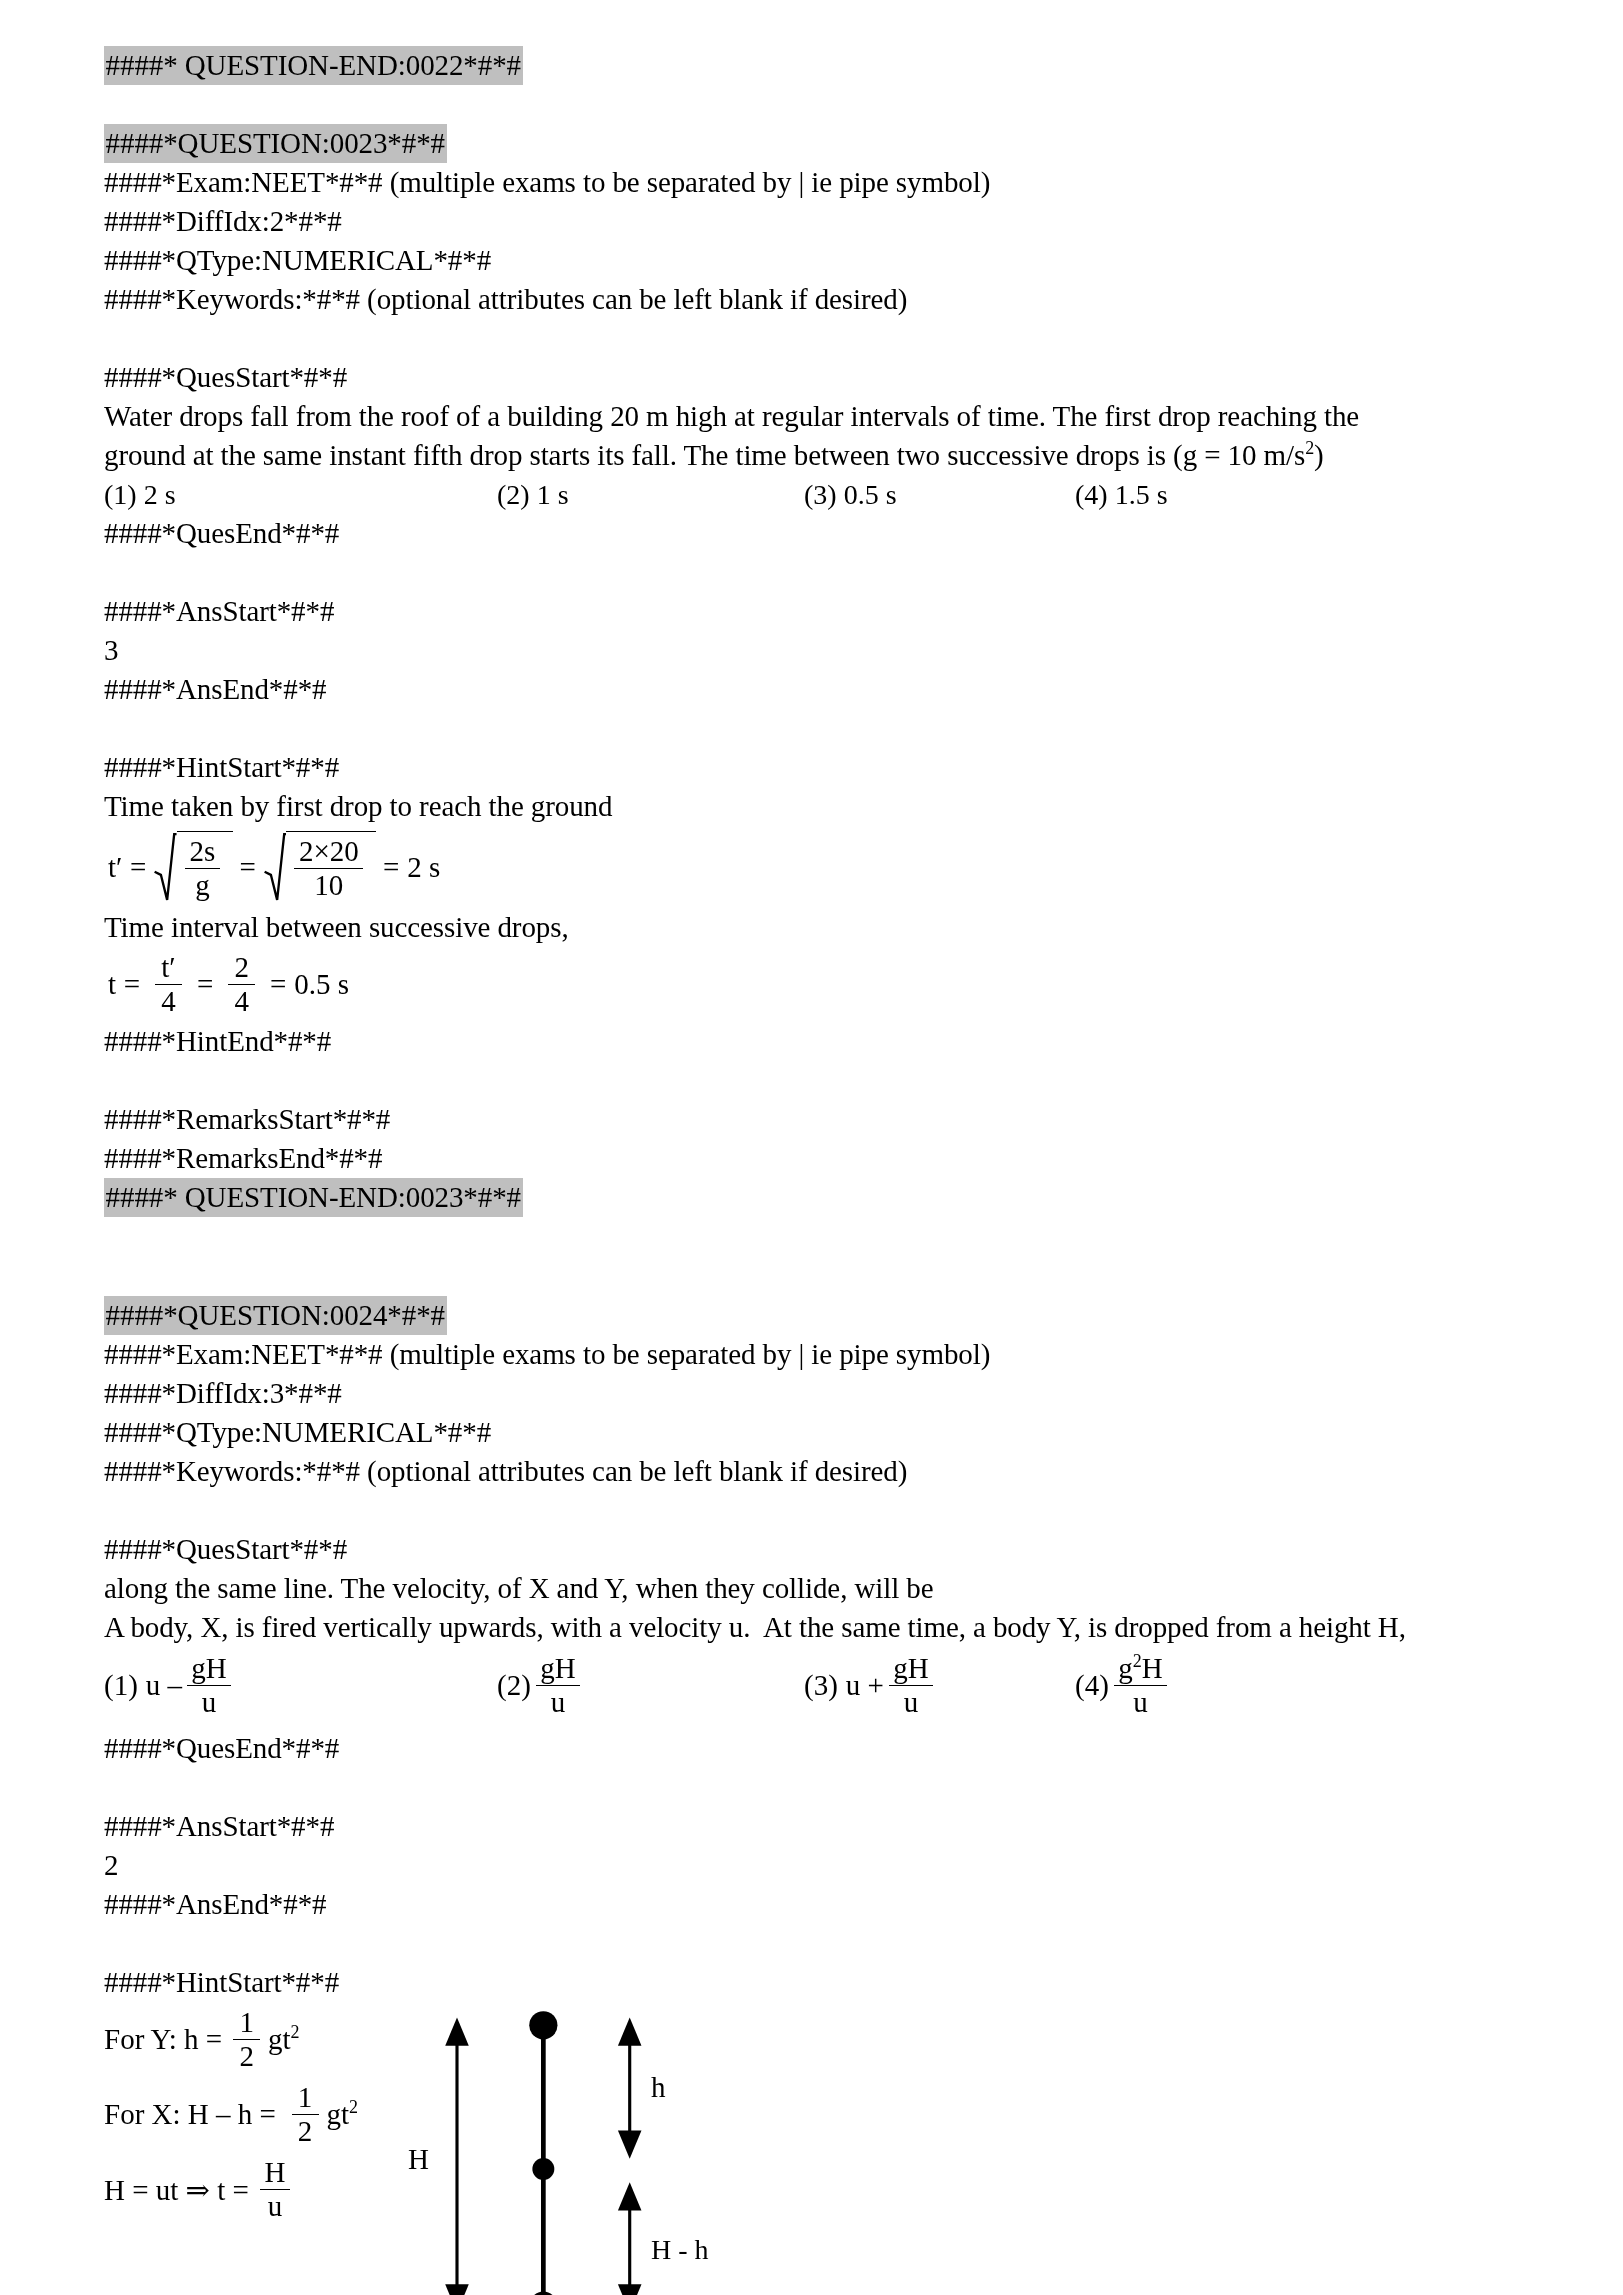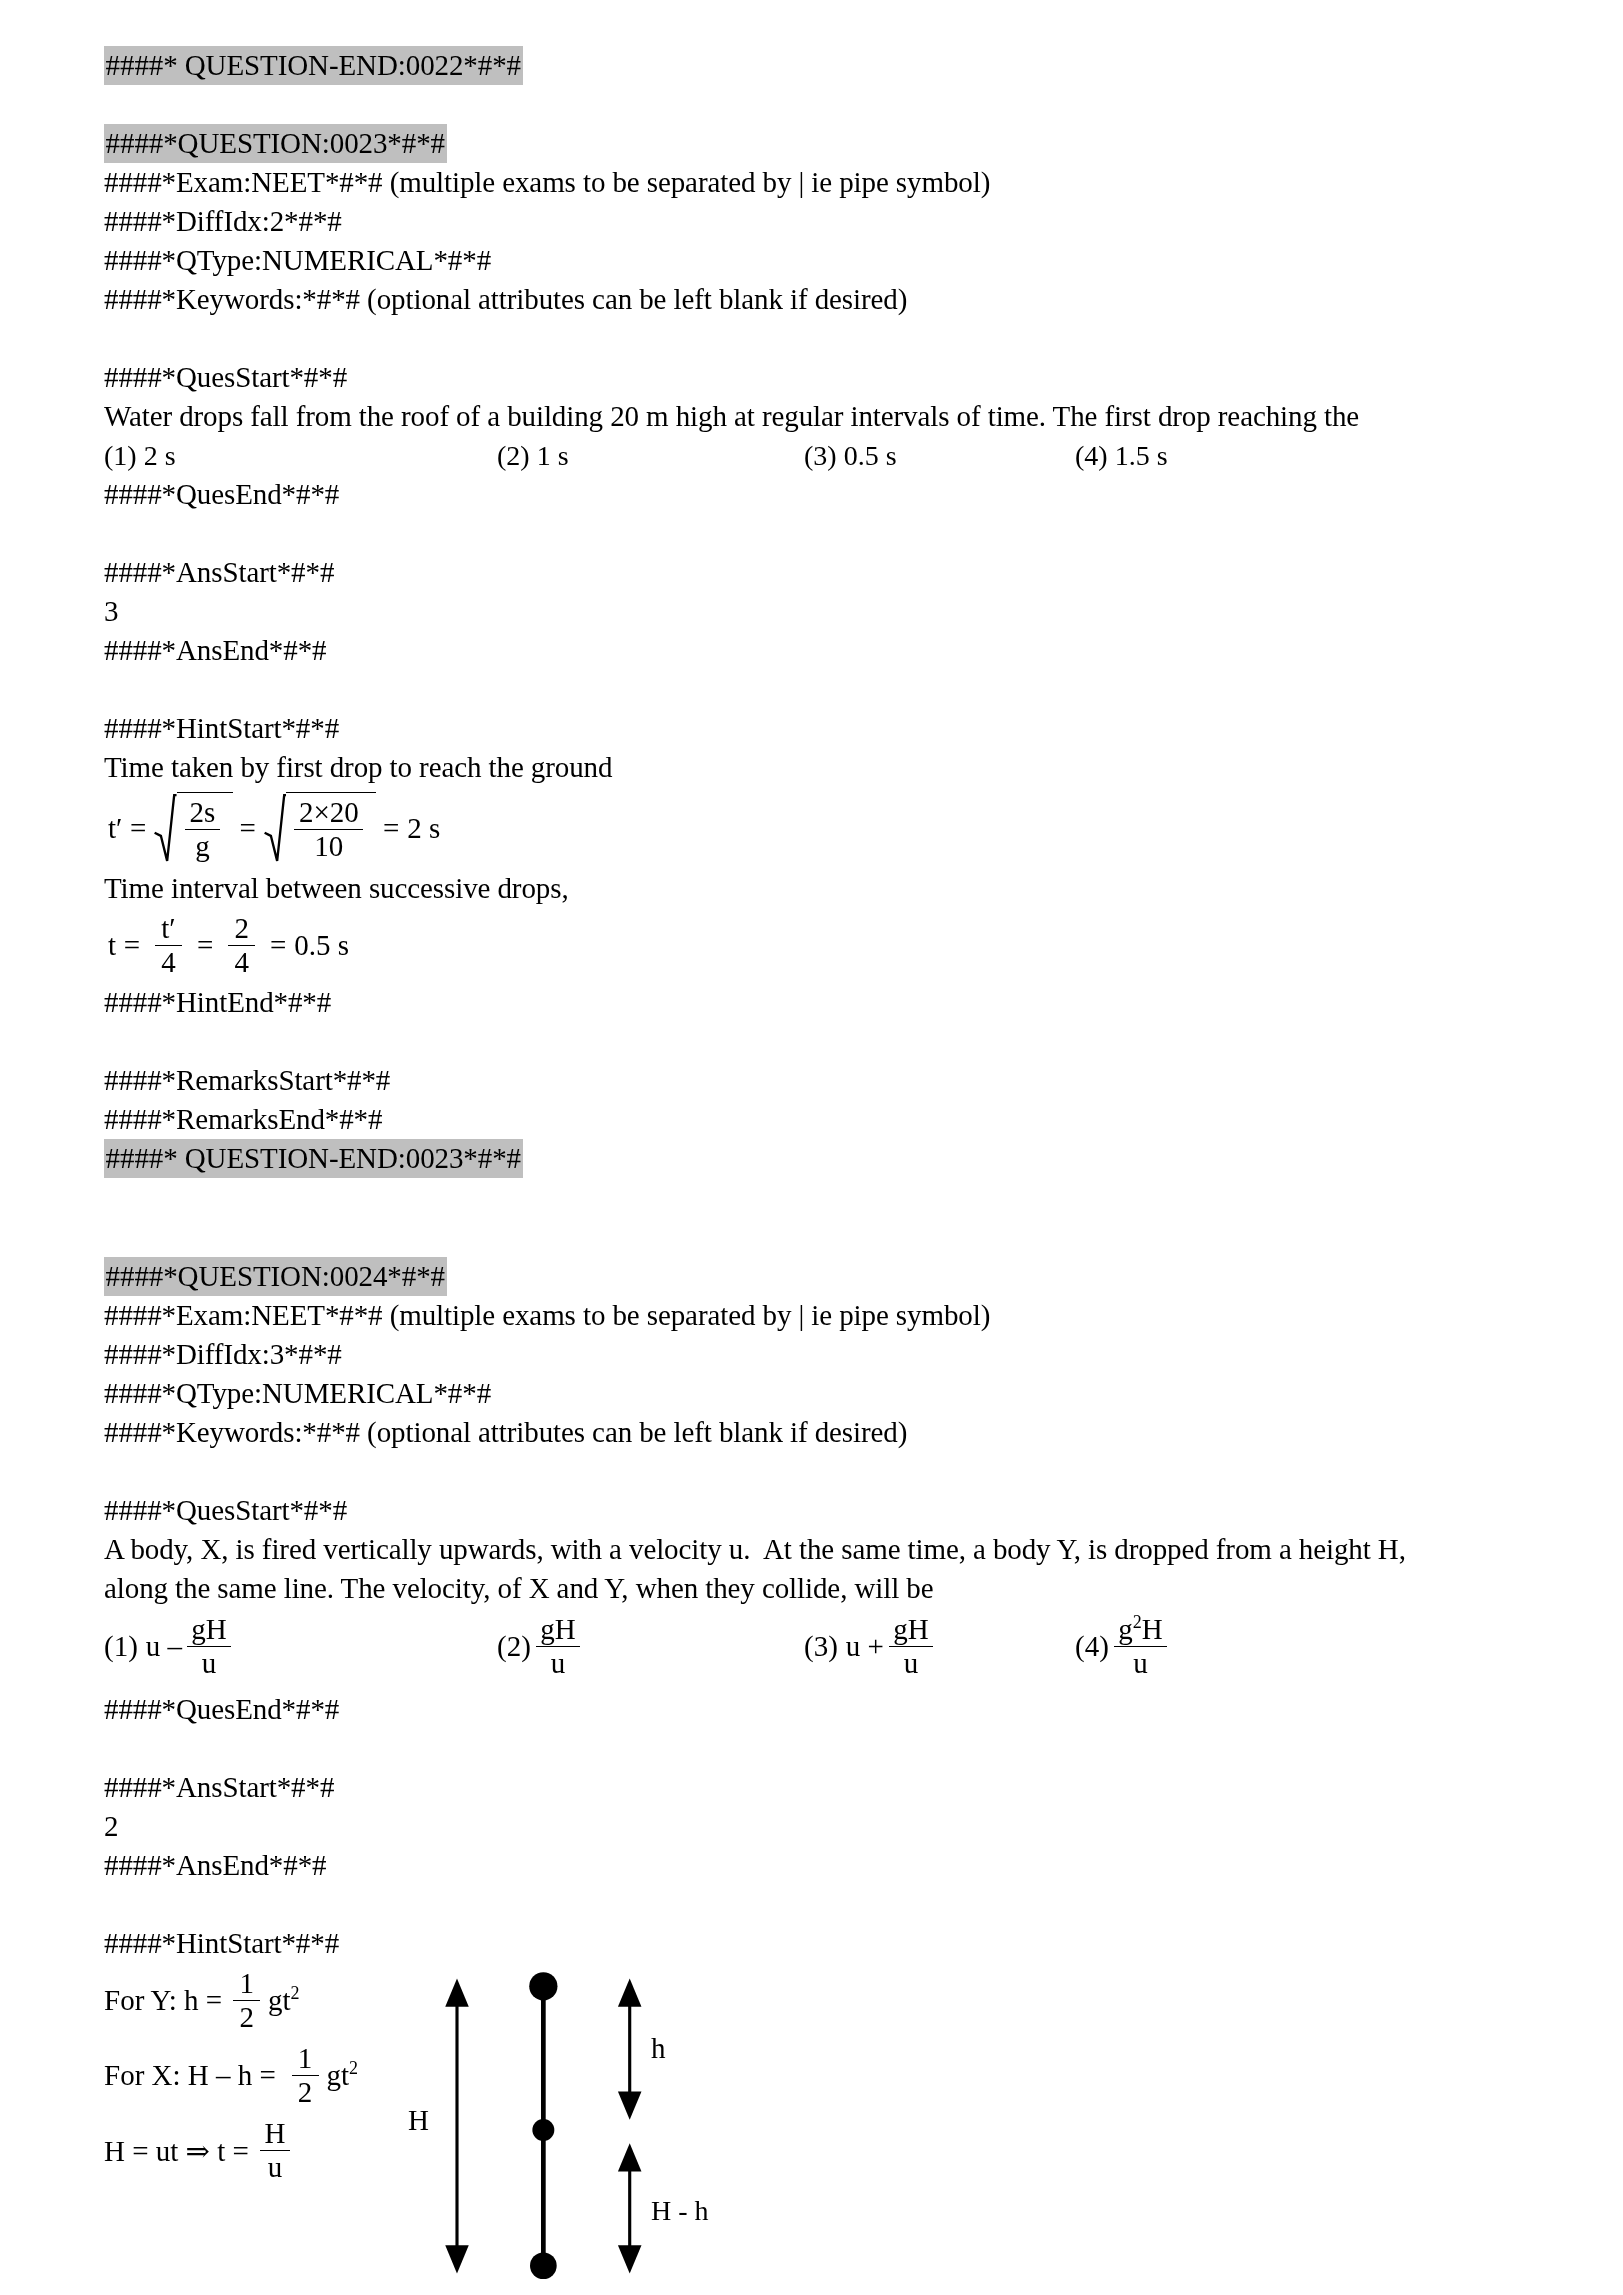--- a/index.html
+++ b/index.html
@@ -143,20 +143,21 @@
     <div class="line">####*Exam:NEET*#*# (multiple exams to be separated by | ie pipe symbol)</div>
     <div class="line">####*DiffIdx:2*#*#</div>
     <div class="line">####*QType:NUMERICAL*#*#</div>
     <div class="line">####*Keywords:*#*# (optional attributes can be left blank if desired)</div>
 
     <div class="blank"></div>
 
     <div class="line">####*QuesStart*#*#</div>
     <div class="para">
       <div class="line">Water drops fall from the roof of a building 20 m high at regular intervals of time. The first drop reaching the</div>
+      <div class="line"><span>ground at the same instant fifth drop starts its fall. The time between two successive drops is (g = 10 m/s</span><sup>2</sup><span>)</span></div>
     </div>
 
     <div class="opts">
       <div class="opt" style="left:0px;"><span>(1)</span> <span>2 s</span></div>
       <div class="opt" style="left:393px;"><span>(2)</span> <span>1 s</span></div>
       <div class="opt" style="left:700px;"><span>(3)</span> <span>0.5 s</span></div>
       <div class="opt" style="left:971px;"><span>(4)</span> <span>1.5 s</span></div>
     </div>
 
     <div class="line">####*QuesEnd*#*#</div>
@@ -236,22 +237,22 @@
 
     <div class="line"><span class="hl">####*QUESTION:0024*#*#</span></div>
     <div class="line">####*Exam:NEET*#*# (multiple exams to be separated by | ie pipe symbol)</div>
     <div class="line">####*DiffIdx:3*#*#</div>
     <div class="line">####*QType:NUMERICAL*#*#</div>
     <div class="line">####*Keywords:*#*# (optional attributes can be left blank if desired)</div>
 
     <div class="blank"></div>
 
     <div class="line">####*QuesStart*#*#</div>
+    <div class="line">along the same line. The velocity, of X and Y, when they collide, will be</div>
     <div class="line">A body, X, is fired vertically upwards, with a velocity u.  At the same time, a body Y, is dropped from a height H,</div>
-    <div class="line">along the same line. The velocity, of X and Y, when they collide, will be</div>
 
     <div style="position:relative;height:82px;font-size:29px;">
       <div style="position:absolute;left:0px;top:6.3px;display:flex;align-items:center;">
         <span>(1)</span>
         <span style="margin-left:7.9px;">u –</span>
         <span class="frac">
           <span class="num">gH</span>
           <span class="bar"></span>
           <span class="den">u</span>
         </span>

